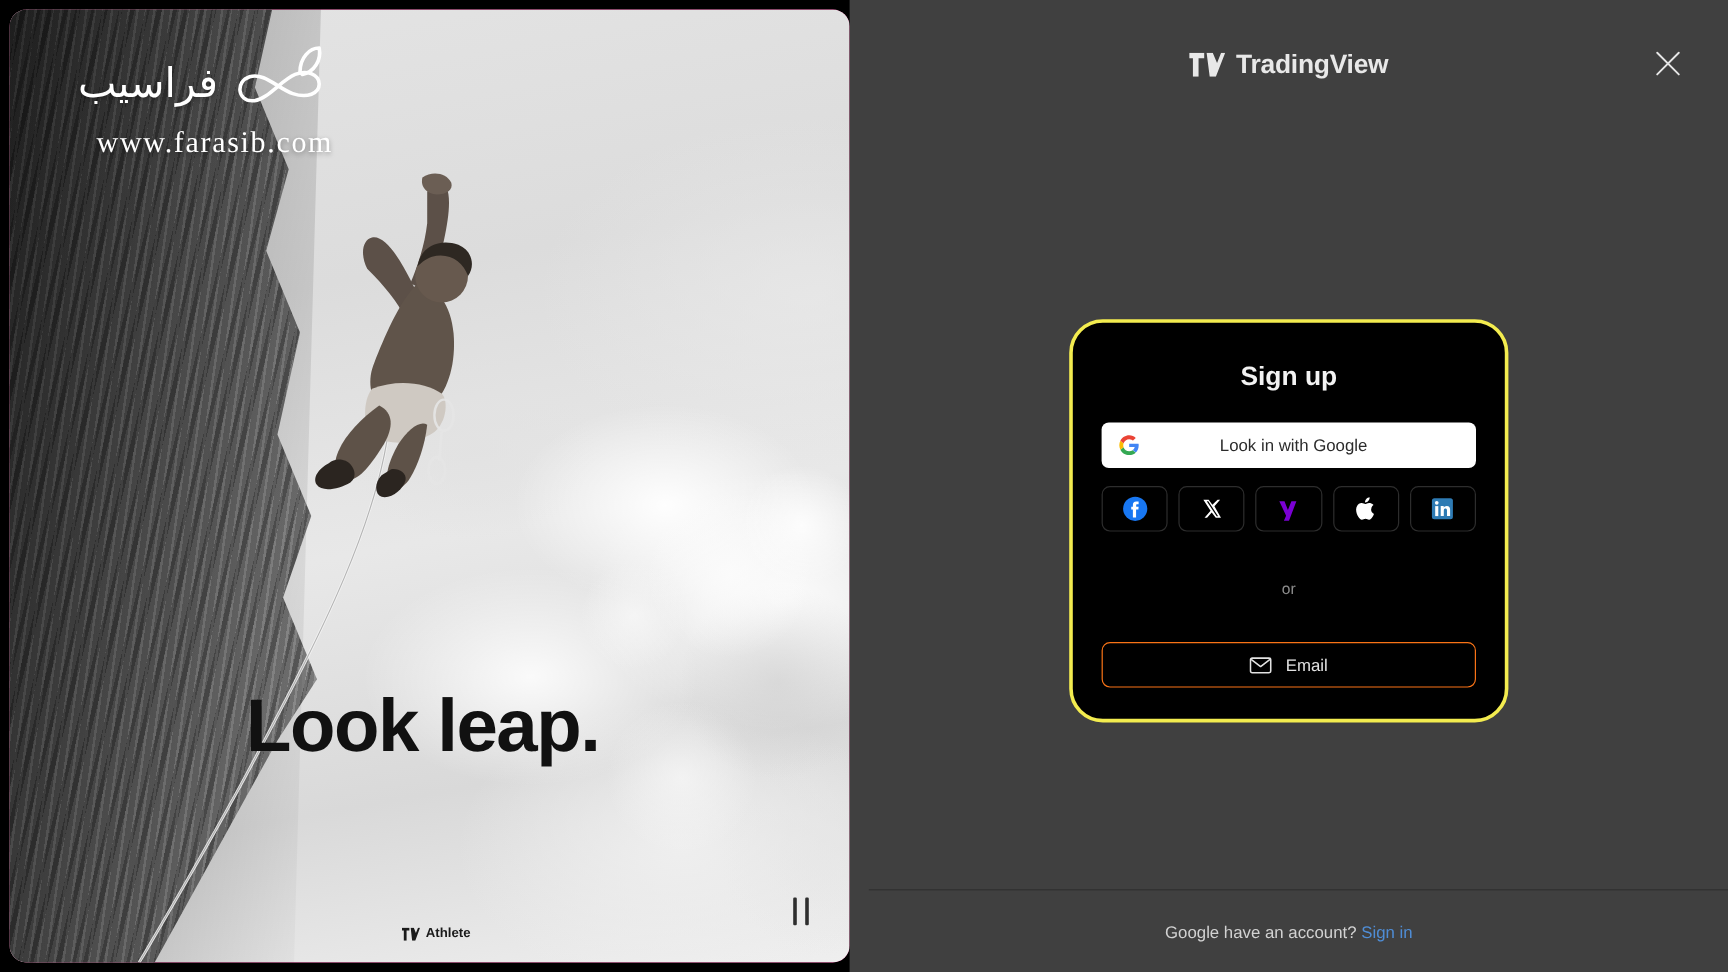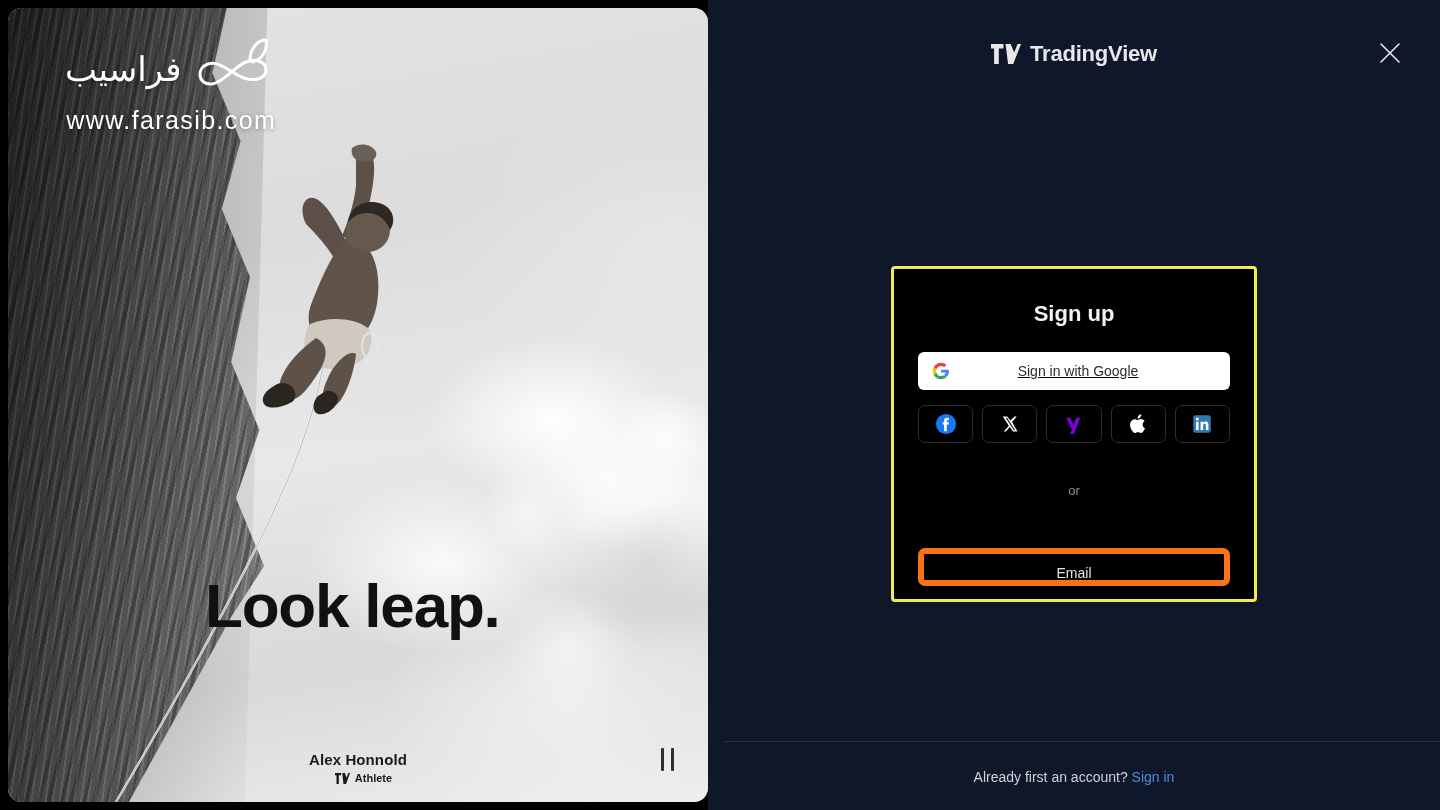--- a/index.html
+++ b/index.html
@@ -125,21 +125,22 @@
   .wm-arabic {
     font-size: 34px;
     font-weight: 500;
     letter-spacing: 1px;
     direction: rtl;
   }
   .wm-url {
     font-size: 25px;
     letter-spacing: 1.4px;
     margin-top: 6px;
-    text-align: center;
+    text-align: right;
+    font-family: Liberation Serif, serif;
   }
 
   
   .hero-headline {
     position: absolute;
     left: 197px;
     top: 565px;
     color: #111111;
     font-size: 62px;
     font-weight: 700;
@@ -195,21 +196,21 @@
     border-radius: 1px;
   }
 
   
   .right-panel {
     position: absolute;
     left: 708px;
     top: 0;
     width: 732px;
     height: 810px;
-    background: #0f172a;
+    background: #404040;
   }
 
   .tv-logo {
     position: absolute;
     left: 50%;
     top: 41px;
     transform: translateX(-50%);
     display: flex;
     align-items: center;
     gap: 9px;
@@ -235,24 +236,23 @@
 
   
   .signup-card {
     position: absolute;
     left: 50%;
     transform: translateX(-50%);
     top: 266px;
     width: 366px;
     height: 336px;
     border: 3px solid #f3ec4f;
-    border-radius: 4px;
+    border-radius: 28px;
     background: #000000;
     padding: 20px 24px;
-    text-decoration: underline;
   }
 
   .signup-title {
     text-align: center;
     color: #f2f2f2;
     font-size: 22px;
     font-weight: 700;
     margin-top: 12px;
     margin-bottom: 25px;
   }
@@ -313,28 +313,27 @@
     font-size: 13px;
   }
 
   .email-button {
     display: flex;
     align-items: center;
     justify-content: center;
     gap: 11px;
     width: 100%;
     height: 38px;
-    margin-top: 38px;
-    border: 6px solid #f97316;
+    margin-top: 25px;
+    border: 1px solid #f97316;
     border-radius: 7px;
     background: #000000;
     color: #e2e2e2;
     font-size: 14px;
     cursor: pointer;
-    flex-direction: column;
   }
 
   
   .footer-divider {
     position: absolute;
     left: 16px;
     right: 0;
     top: 741px;
     height: 1px;
     background: #303030;
@@ -423,21 +422,20 @@
         </svg>
       </div>
       <div class="wm-url">www.farasib.com</div>
     </div>
 
     <div class="hero-headline">
       <div>Look leap.</div>
     </div>
 
     <div class="hero-credit">
-      <div class="credit-name">Alex Honnold</div>
       <div class="credit-role">
         <svg width="15" height="11" viewBox="0 0 22 16">
           <path d="M0 0 H9 V3.4 H5.6 V16 H2.2 V3.4 H0 Z" fill="#1a1a1a"></path>
           <path d="M10.6 0 H14.4 L17 6.4 L19.6 0 H22 L16.2 16 H12.4 Z" fill="#1a1a1a"></path>
         </svg>
         <span>Athlete</span>
       </div>
     </div>
 
     <div class="pause-button">
@@ -466,21 +464,21 @@
 
       <div class="signup-title">Sign up</div>
 
       <button class="google-button">
         <svg width="18" height="18" viewBox="0 0 48 48">
           <path fill="#4285F4" d="M45.1 24.5c0-1.6-.1-2.8-.4-4H24v7.3h12.1c-.2 2-1.6 5-4.5 7l6.9 5.4c4.1-3.8 6.6-9.4 6.6-15.7z"></path>
           <path fill="#34A853" d="M24 46c5.9 0 10.9-2 14.5-5.3l-6.9-5.4c-1.9 1.3-4.4 2.2-7.6 2.2-5.8 0-10.7-3.8-12.5-9.1l-7.1 5.5C8 41 15.4 46 24 46z"></path>
           <path fill="#FBBC05" d="M11.5 28.4c-.5-1.4-.7-2.9-.7-4.4s.3-3 .7-4.4l-7.1-5.5C2.9 17 2 20.4 2 24s.9 7 2.4 9.9l7.1-5.5z"></path>
           <path fill="#EA4335" d="M24 10.5c4.1 0 6.9 1.8 8.5 3.3l6.1-6C34.9 4.4 29.9 2 24 2 15.4 2 8 7 4.4 14.1l7.1 5.5C13.3 14.3 18.2 10.5 24 10.5z"></path>
         </svg>
-        <span class="google-label">Sign in with Google</span>
+        <span class="google-label">Look in with Google</span>
       </button>
 
       <div class="social-row">
 
         <div class="social-button">
           <svg width="22" height="22" viewBox="0 0 24 24">
             <circle cx="12" cy="12" r="11" fill="#1877f2"></circle>
             <path fill="#ffffff" d="M14.9 12.6h-2.1V20H9.9v-7.4H8.4v-2.5h1.5V8.5c0-2 .8-3.2 3.2-3.2h2v2.5h-1.2c-.9 0-1 .3-1 1v1.3h2.2l-.2 2.5z"></path>
           </svg>
         </div>
@@ -526,18 +524,18 @@
           <rect x="1" y="1.5" width="18" height="13" rx="1.5" stroke="#e2e2e2" stroke-width="1.4" fill="none"></rect>
           <path d="M1.6 2.6 L10 9 L18.4 2.6" stroke="#e2e2e2" stroke-width="1.4" fill="none" stroke-linejoin="round"></path>
         </svg>
         <span>Email</span>
       </button>
 
     </div>
 
     <div class="footer-divider"></div>
     <div class="footer-text">
-      <span>Already first an account?</span>
+      <span>Google have an account?</span>
       <a class="signin-link">Sign in</a>
     </div>
 
   </div>
 </div>
 
 </body></html>

